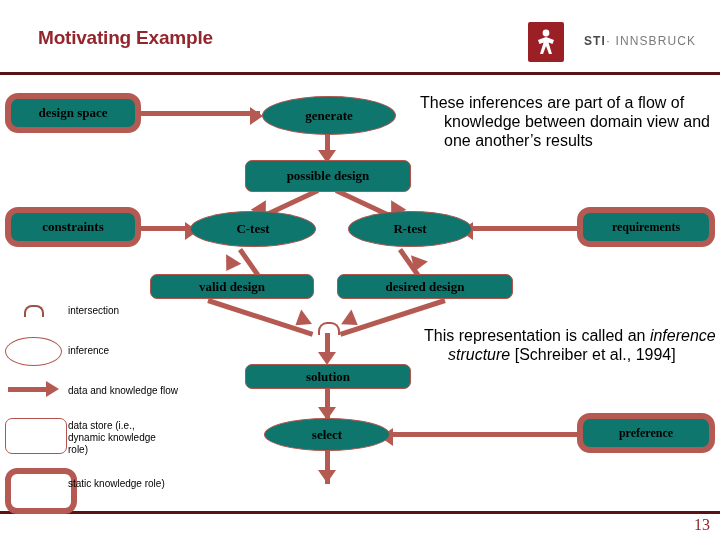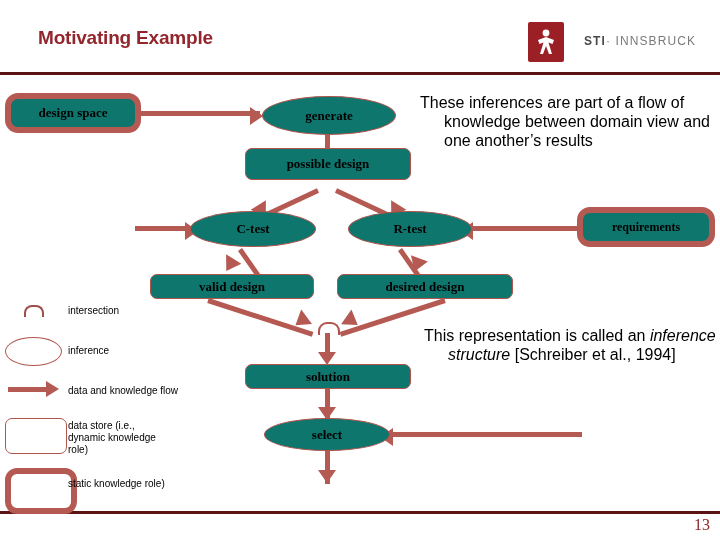--- a/index.html
+++ b/index.html
@@ -208,38 +208,40 @@
   <div class="conn vline" style="left:325px;top:450px;height:34px;"></div>
   <div class="arrow arrow-down" style="left:318px;top:470px;"></div>
 
   <div class="conn hline" style="left:392px;top:432px;width:190px;"></div>
   <div class="arrow arrow-left" style="left:380px;top:428px;"></div>
 
   <div class="node domain" style="left:5px;top:93px;width:136px;height:40px;">design space</div>
 
   <div class="node inference" style="left:262px;top:96px;width:134px;height:39px;">generate</div>
 
-  <div class="node store" style="left:245px;top:148px;width:166px;height:32px;">possible design</div>
-
+  <div class="node store" style="left:245px;top:160px;width:166px;height:32px;">possible design</div>
+
+  <div class="node domain" style="left:5px;top:207px;width:136px;height:40px;">constraints</div>
 
   <div class="node inference" style="left:190px;top:211px;width:126px;height:36px;">C-test</div>
 
   <div class="node inference" style="left:348px;top:211px;width:124px;height:36px;">R-test</div>
 
   <div class="node domain" style="left:577px;top:207px;width:138px;height:40px;font-size:12px;">requirements</div>
 
   <div class="node store" style="left:150px;top:274px;width:164px;height:25px;">valid design</div>
 
   <div class="node store" style="left:337px;top:274px;width:176px;height:25px;">desired design</div>
 
   <div class="node store" style="left:245px;top:364px;width:166px;height:25px;">solution</div>
 
   <div class="node inference" style="left:264px;top:418px;width:126px;height:33px;">select</div>
 
 
+  <div class="node domain" style="left:577px;top:413px;width:138px;height:40px;font-size:12px;">preference</div>
 
   <div class="para" style="left:420px;top:93px;width:292px;">These inferences are part of a flow of knowledge between domain view and one another’s results</div>
 
   <div class="para" style="left:424px;top:326px;width:290px;">
     <span>This representation is called an</span>
     <i>inference structure</i>
     <span>[Schreiber et al., 1994]</span>
   </div>
 
   <div class="legend-cap" style="left:24px;top:305px;"></div>

